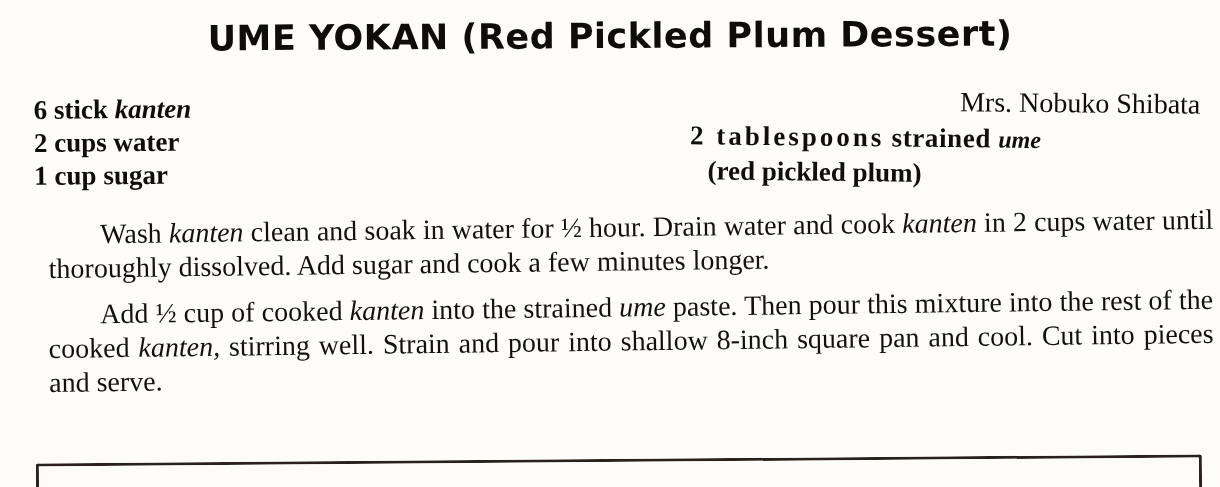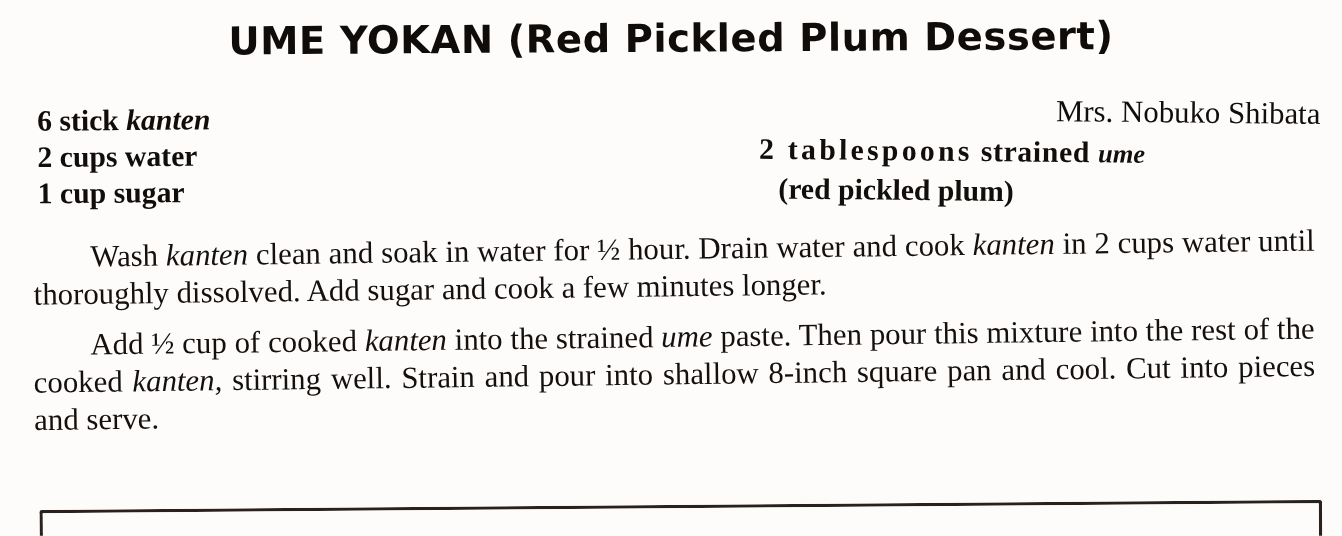--- a/index.html
+++ b/index.html
@@ -96,21 +96,21 @@
     line-height: 33px;
     white-space: nowrap;
     text-align: left;
     margin-left: 18px;
   }
 
   
   .body-block {
     position: absolute;
     top: 218px;
-    left: 30px;
+    left: 48px;
     width: 1165px;
   }
   .para {
     font-family: "Liberation Serif", serif;
     font-size: 28px;
     line-height: 34px;
     color: #15100d;
     text-align: justify;
   }
   .para .ital {

